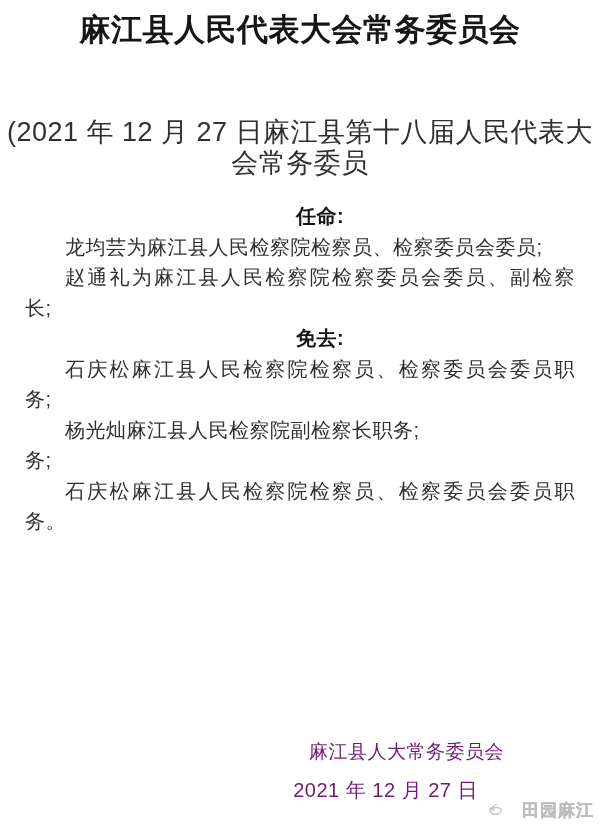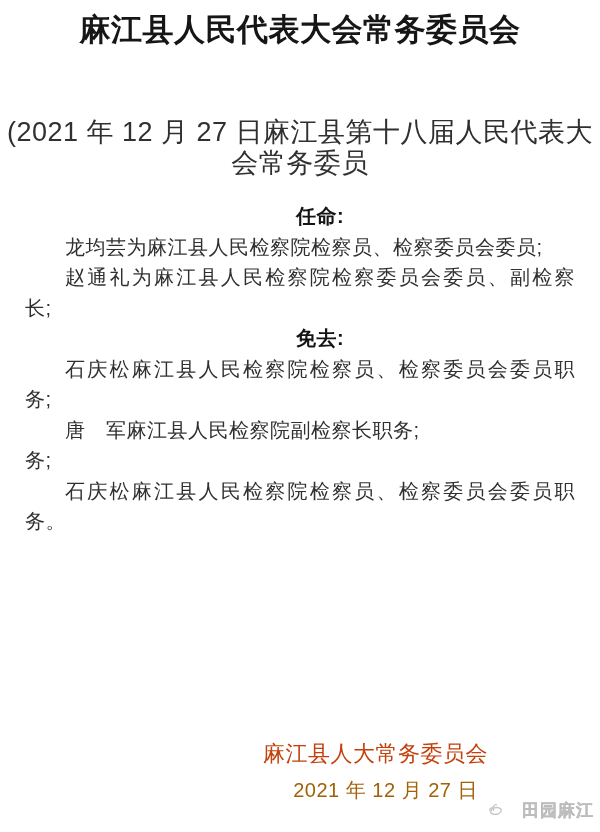--- a/index.html
+++ b/index.html
@@ -55,31 +55,31 @@
   .bline.ind { text-indent: 2em; }
   .bline.h { font-weight: bold; color: #141414; text-align: center; }
   .bline.str {
     text-align: justify;
     text-align-last: justify;
   }
   
   .sig-org {
     position: absolute;
     top: 739px;
-    right: 112px;
-    font-size: 22px;
-    color: #c2410c;
+    right: 96px;
+    font-size: 19px;
+    color: #701a75;
     letter-spacing: 0.5px;
   }
   .sig-date {
     position: absolute;
     top: 777px;
     right: 122px;
     font-size: 20px;
-    color: #a16207;
+    color: #701a75;
     letter-spacing: 0.5px;
   }
   
   .watermark {
     position: absolute;
     top: 799px;
     right: 6px;
     display: flex;
     align-items: center;
     gap: 16px;
@@ -105,21 +105,21 @@
   </div>
 
   <div class="doc-body">
     <div class="bline h ind">任命:</div>
     <div class="bline ind">龙均芸为麻江县人民检察院检察员、检察委员会委员;</div>
     <div class="bline ind str">赵通礼为麻江县人民检察院检察委员会委员、副检察</div>
     <div class="bline">长;</div>
     <div class="bline h ind">免去:</div>
     <div class="bline ind str">石庆松麻江县人民检察院检察员、检察委员会委员职</div>
     <div class="bline">务;</div>
-    <div class="bline ind">唐　军麻江县人民检察院副检察长职务;</div>
+    <div class="bline ind">杨光灿麻江县人民检察院副检察长职务;</div>
     <div class="bline">务;</div>
     <div class="bline ind str">石庆松麻江县人民检察院检察员、检察委员会委员职</div>
     <div class="bline">务。</div>
   </div>
 
   <div class="sig-org">麻江县人大常务委员会</div>
   <div class="sig-date">2021 年 12 月 27 日</div>
 
   <div class="watermark">
     <span>

